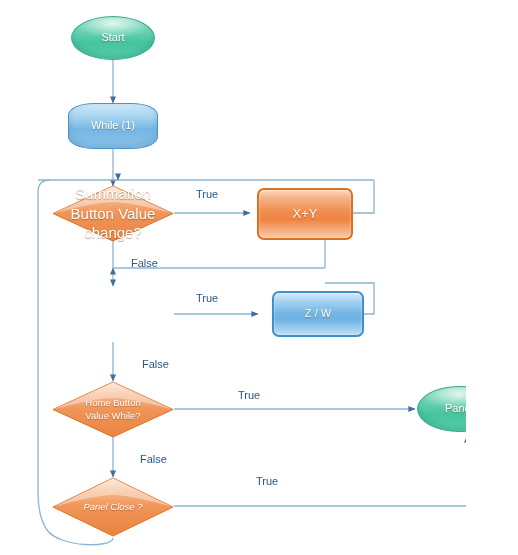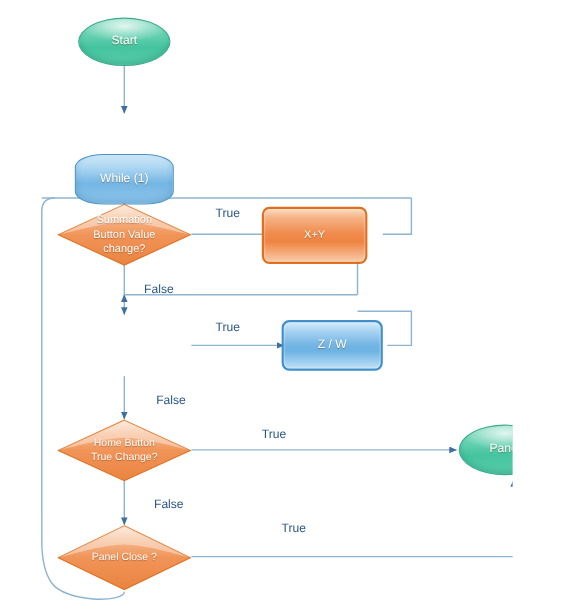--- a/index.html
+++ b/index.html
@@ -52,21 +52,20 @@
     box-shadow: inset 0 -3px 5px rgba(30,140,110,0.30);
   }
 
   
   .drum {
     border: 1px solid #4a93c9;
     border-radius: 26px / 12px;
     background:
       linear-gradient(to bottom, #cfe8f8 0%, #a6d3f0 30%, #74b6e4 58%, #8ec5ea 100%);
     box-shadow: inset 0 -3px 6px rgba(40,110,160,0.25);
-    margin-top: 37px;
   }
 
   
   .diamond-wrap {
     position: absolute;
     z-index: 3;
   }
   .diamond-shape {
     position: absolute;
     left: 0; top: 0;
@@ -184,49 +183,49 @@
         <linearGradient id="dg1" x1="0" y1="0" x2="0" y2="1">
           <stop offset="0%" stop-color="#fbe0cb"></stop>
           <stop offset="22%" stop-color="#f5b78c"></stop>
           <stop offset="50%" stop-color="#f09458"></stop>
           <stop offset="100%" stop-color="#ea8440"></stop>
         </linearGradient>
       </defs>
       <path d="M61,1 L121,28.5 L61,56 L1,28.5 Z" fill="url(#dg1)" stroke="#e0701f" stroke-width="1"></path>
       <path d="M61,1 L121,28.5 C95,22 80,18 61,17 C42,18 27,22 1,28.5 Z" fill="rgba(255,255,255,0.38)"></path>
     </svg>
-    <div class="diamond-text" style="font-size:10px;">Summation
+    <div class="diamond-text" style="font-size:15px;">Summation
 Button Value
 change?</div>
   </div>
 
-  <div class="node process orange" style="left:238px; top:188px; width:96px; height:52px; font-size:10px;">
+  <div class="node process orange" style="left:257px; top:188px; width:96px; height:52px; font-size:13px;">
     <span class="node-label">X+Y</span>
   </div>
 
 
-  <div class="node process blue" style="left:256px; top:291px; width:92px; height:46px; font-size:11px;">
+  <div class="node process blue" style="left:272px; top:291px; width:92px; height:46px; font-size:11px;">
     <span class="node-label">Z / W</span>
   </div>
 
   <div class="diamond-wrap" style="left:52px; top:381px; width:122px; height:57px;">
     <svg class="diamond-shape" viewBox="0 0 122 57" preserveAspectRatio="none">
       <path d="M61,1 L121,28.5 L61,56 L1,28.5 Z" fill="url(#dg1)" stroke="#e0701f" stroke-width="1"></path>
       <path d="M61,1 L121,28.5 C95,22 80,18 61,17 C42,18 27,22 1,28.5 Z" fill="rgba(255,255,255,0.38)"></path>
     </svg>
     <div class="diamond-text" style="font-size:9.5px;">Home Button
-True Change?</div>
+Value While?</div>
   </div>
 
   <div class="diamond-wrap" style="left:52px; top:477px; width:122px; height:60px;">
     <svg class="diamond-shape" viewBox="0 0 122 60" preserveAspectRatio="none">
       <path d="M61,1 L121,30 L61,59 L1,30 Z" fill="url(#dg1)" stroke="#e0701f" stroke-width="1"></path>
       <path d="M61,1 L121,30 C95,23 80,19 61,18 C42,19 27,23 1,30 Z" fill="rgba(255,255,255,0.38)"></path>
     </svg>
-    <div class="diamond-text" style="font-size:9.5px;">Panel Close ?</div>
+    <div class="diamond-text" style="font-size:9.5px;font-style:italic;">Panel Close ?</div>
   </div>
 
   <div class="node terminator" style="left:417px; top:386px; width:84px; height:46px; font-size:11px;">
     <span class="node-label">Panel</span>
   </div>
 
   <div class="edge-label" style="left:196px; top:188px;">True</div>
 
   <div class="edge-label" style="left:131px; top:257px;">False</div>
 

